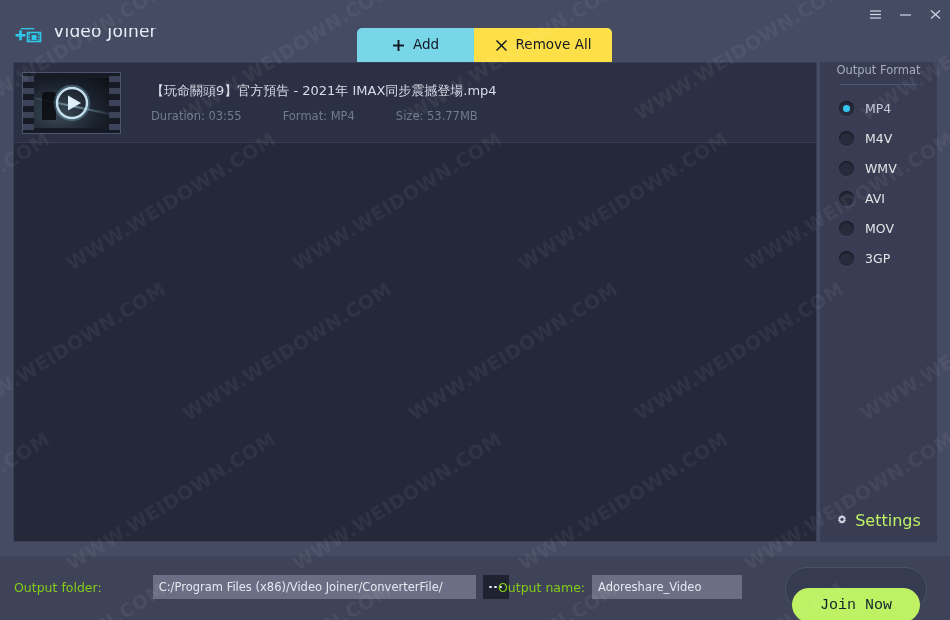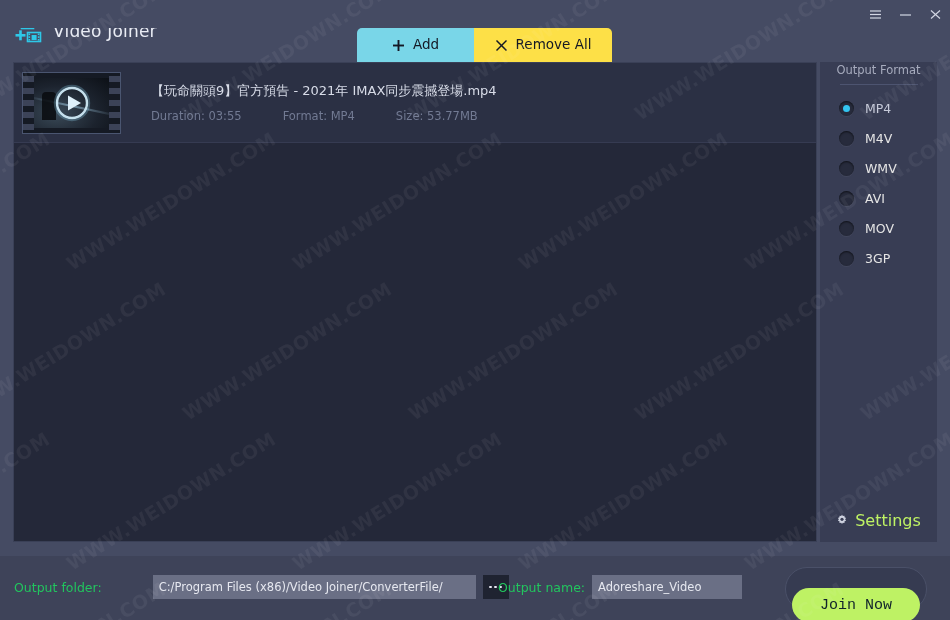--- a/index.html
+++ b/index.html
@@ -221,21 +221,21 @@
 
   
   .bottombar {
     position: absolute;
     left: 0; top: 556px;
     width: 950px; height: 64px;
     background: #3e4359;
     z-index: 12;
   }
   .lbl {
-    font-size: 12.5px; color: #22c55e;
+    font-size: 12.5px; color: #84cc16;
   }
   .of-group {
     position: absolute; left: 14px; top: 19px;
     display: flex; align-items: center; gap: 7px;
   }
   .field {
     height: 24px;
     background: #6a6f85;
     border: none;
     color: #e6e8f0;

